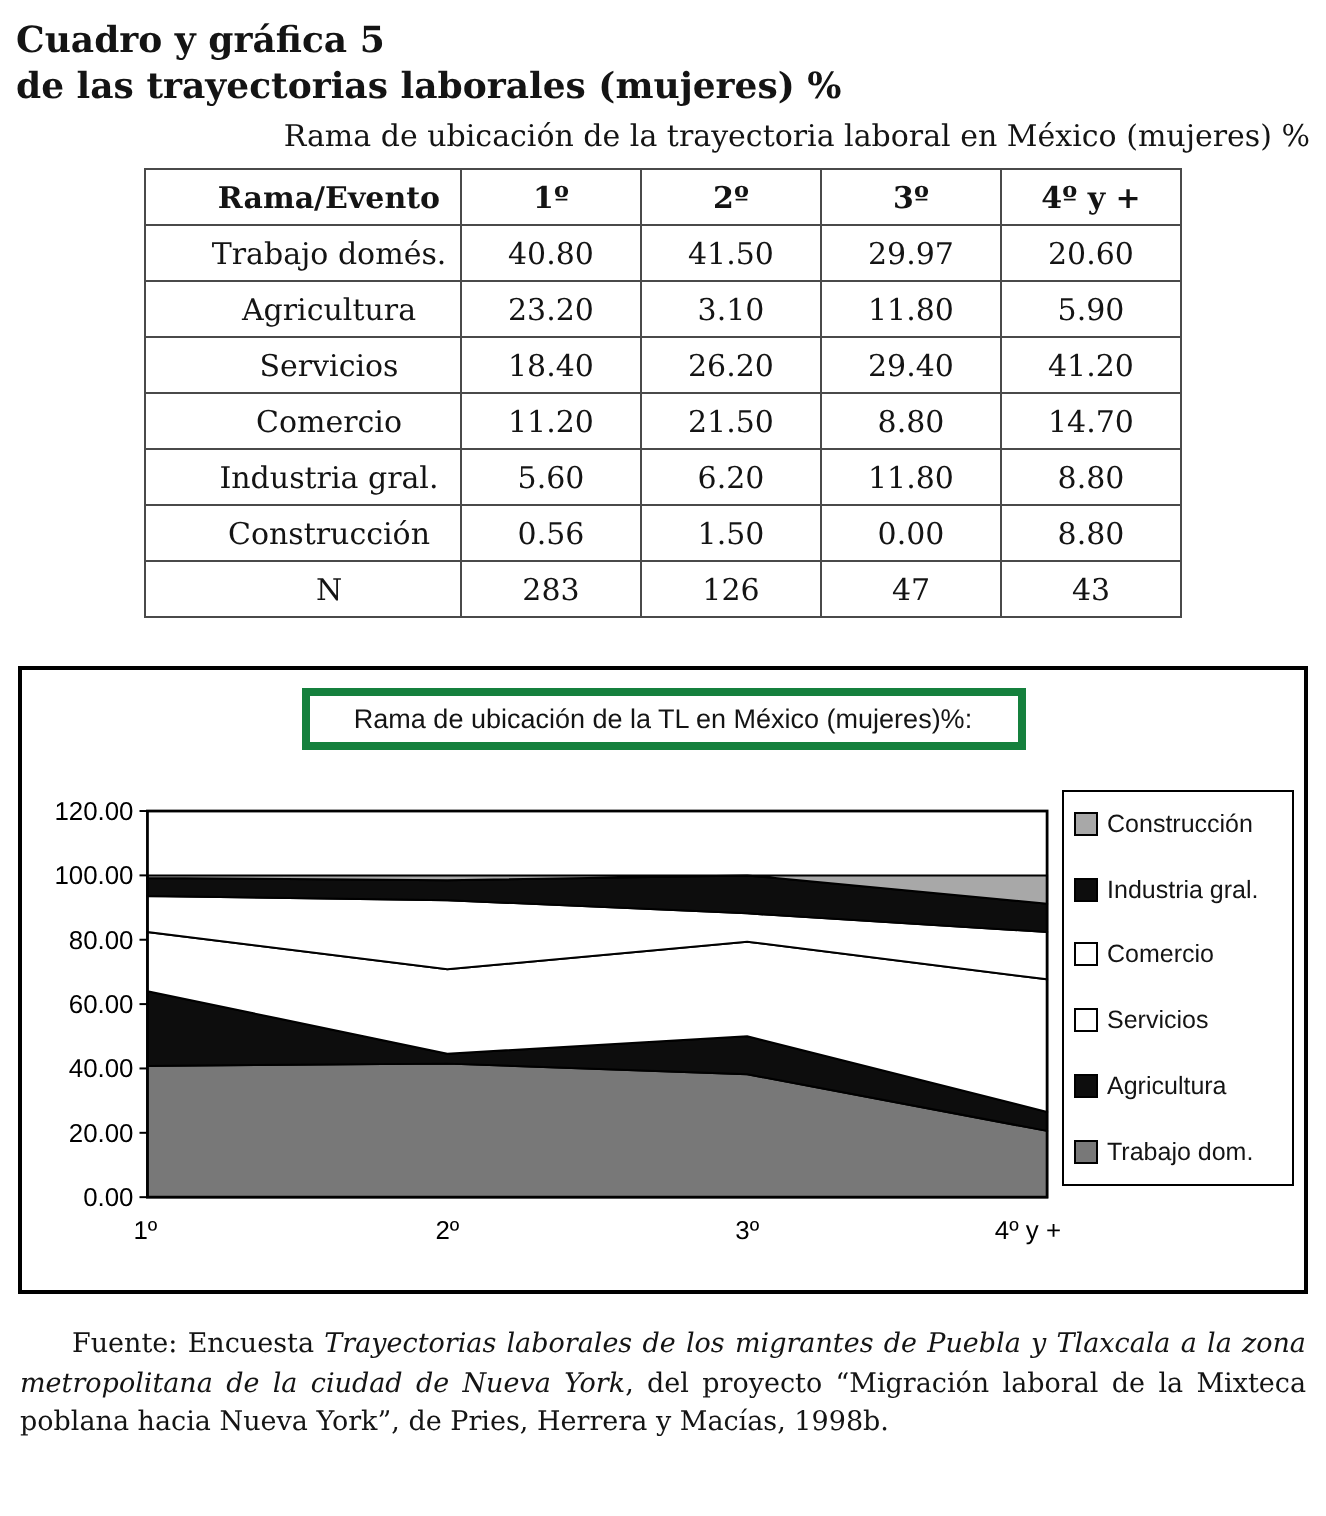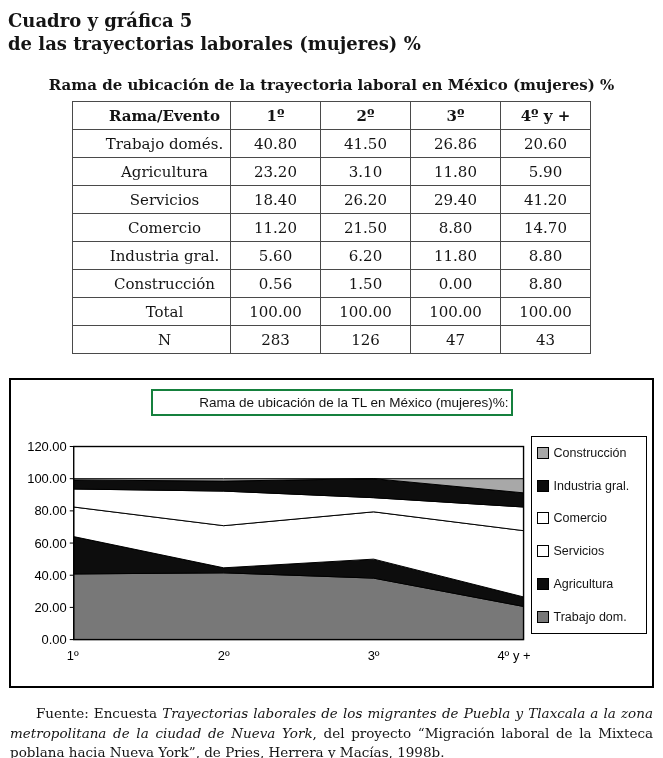--- a/index.html
+++ b/index.html
@@ -12,21 +12,21 @@
     overflow: hidden;
   }
   .page { padding: 8px 8px 0; }
 
   
   .titles { text-align: left; font-weight: bold; margin-top: 2px; line-height: 1.25; }
   .titles .t1 { font-size: 18px; }
   .titles .t2 { font-size: 18px; }
 
   
-  .table-caption { text-align: center; font-weight: bold; font-size: 15px; margin-top: 21px; }
+  .table-caption { text-align: right; font-weight: normal; font-size: 15px; margin-top: 4px; }
   table { border-collapse: collapse; margin: 7px auto 0; table-layout: fixed; }
   th, td {
     border: 1px solid #4a4a4a;
     text-align: center;
     font-size: 15px;
     padding: 4px 6px;
     height: 28px;
   }
   th { font-weight: bold; }
   th:first-child, td:first-child { width: 158px; padding-left: 32px; }
@@ -36,22 +36,22 @@
   .chart-frame {
     margin: 24px auto 0;
     width: 645px;
     border: 2px solid #000;
     padding: 9px 5px 12px;
     background: #fff;
   }
   .chart-title-box {
     width: 362px;
     margin: 0 auto;
-    border: 2px solid #15803d;
-    text-align: right;
+    border: 4px solid #15803d;
+    text-align: center;
     font-family: "Liberation Sans", sans-serif;
     font-size: 13.5px;
     padding: 4px 2px;
   }
   .chart-body { display: flex; align-items: flex-start; margin-top: 16px; }
   svg text { font-family: "Liberation Sans", sans-serif; }
   .legend {
     border: 1px solid #000;
     width: 117px;
     padding: 9px 4px 9px 5px;
@@ -103,21 +103,21 @@
           <th>2º</th>
           <th>3º</th>
           <th>4º y +</th>
         </tr>
     </thead>
     <tbody id="table-body">
         <tr>
           <td>Trabajo domés.</td>
           <td>40.80</td>
           <td>41.50</td>
-          <td>26.86</td>
+          <td>29.97</td>
           <td>20.60</td>
         </tr>
         <tr>
           <td>Agricultura</td>
           <td>23.20</td>
           <td>3.10</td>
           <td>11.80</td>
           <td>5.90</td>
         </tr>
         <tr>
@@ -140,27 +140,20 @@
           <td>6.20</td>
           <td>11.80</td>
           <td>8.80</td>
         </tr>
         <tr>
           <td>Construcción</td>
           <td>0.56</td>
           <td>1.50</td>
           <td>0.00</td>
           <td>8.80</td>
-        </tr>
-        <tr>
-          <td>Total</td>
-          <td>100.00</td>
-          <td>100.00</td>
-          <td>100.00</td>
-          <td>100.00</td>
         </tr>
         <tr>
           <td>N</td>
           <td>283</td>
           <td>126</td>
           <td>47</td>
           <td>43</td>
         </tr>
       </tbody>
   </table>

